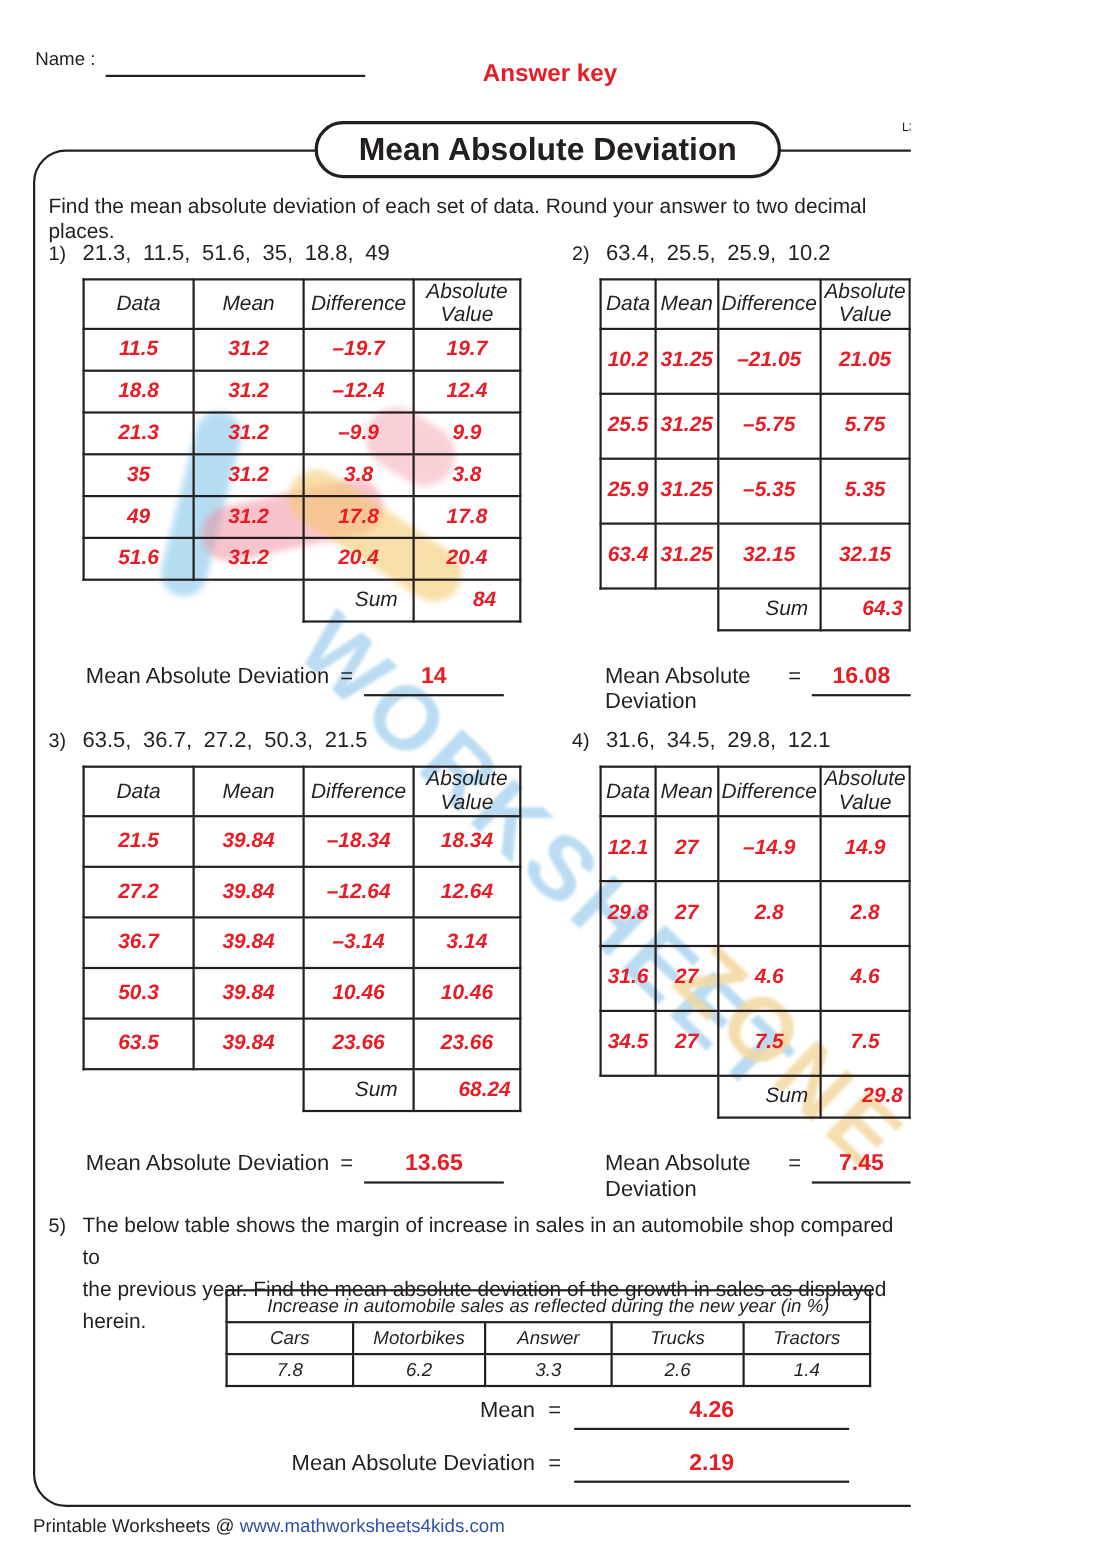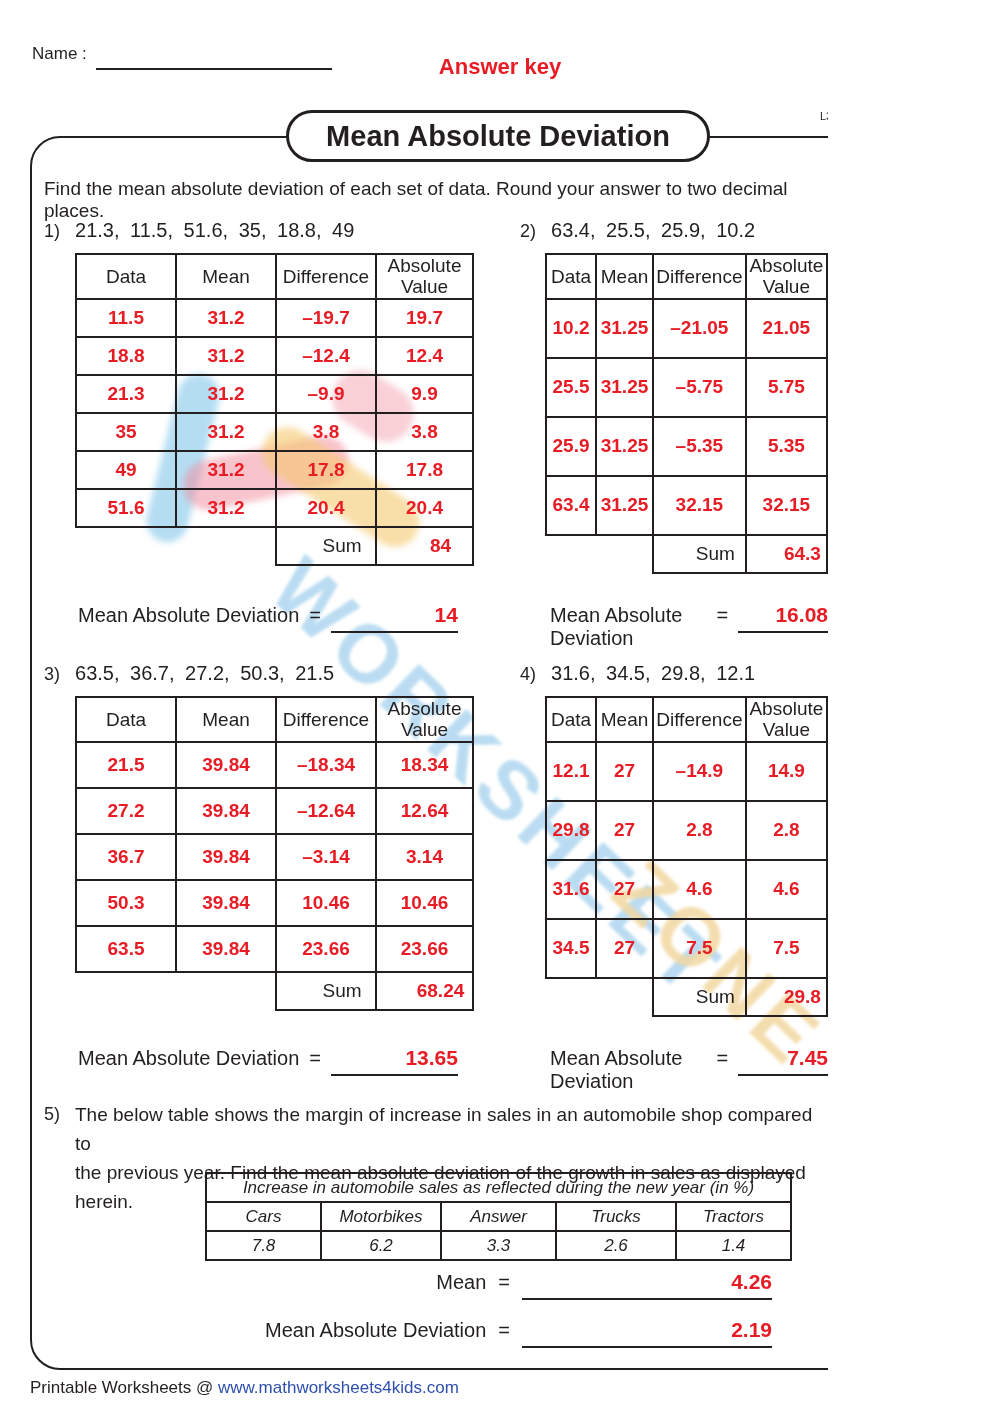--- a/index.html
+++ b/index.html
@@ -34,39 +34,39 @@
   .title-pill{left:286px;top:110px;width:424px;height:52px;border:3px solid var(--ink);border-radius:27px;background:#fff;z-index:3;
     display:flex;align-items:center;justify-content:center;font-size:29px;font-weight:bold;}
   .instructions{left:44px;top:178px;font-size:19px;}
 
   
   .p-head{display:flex;gap:15px;align-items:baseline;}
   .p-num{font-size:18px;}
   .p-list{font-size:20px;word-spacing:5px;}
 
   
-  table.mad{border-collapse:collapse;background:transparent;}
+  table.mad{border-collapse:collapse;background:transparent;font-style:italic;}
   table.mad th,table.mad td{border:2px solid var(--ink);text-align:center;vertical-align:middle;}
   table.mad th{font-size:19px;font-weight:normal;height:42px;line-height:1.12;padding:0 2px;}
   table.mad tbody td{font-size:19px;font-weight:bold;color:var(--red);}
   .t-six tbody td{height:38px;}
   .t-five tbody td{height:46px;}
   .t-four tbody td{height:59px;}
   table.mad tfoot td{height:38px;font-size:19px;padding-left:32px;}
   table.mad tfoot .nb{border:none;}
   table.mad tfoot .sum-label{font-weight:normal;color:var(--ink);}
   table.mad tfoot .sum-val{font-weight:bold;color:var(--red);}
   col.c1,col.c2,col.c3{width:100px;}
   col.c4{width:97px;}
 
   
   .mad-row{display:flex;align-items:baseline;gap:10px;}
   .mad-label{font-size:20px;}
   .eq{font-size:20px;}
-  .ans-line{display:inline-block;width:127px;border-bottom:2.5px solid var(--ink);text-align:right;
+  .ans-line{display:inline-block;width:127px;border-bottom:2.5px solid var(--ink);text-align:center;
     font-size:21px;font-weight:bold;color:var(--red);padding-bottom:4px;}
   .ans-line.wide{width:250px;}
   .ans-row5{width:572px;display:flex;justify-content:flex-end;align-items:baseline;gap:12px;}
 
   
   .p5-text{font-size:19px;line-height:29px;}
   table.sales{border-collapse:collapse;background:transparent;font-style:italic;}
   table.sales td{border:2px solid var(--ink);text-align:center;vertical-align:middle;font-size:17px;height:29px;padding:0 4px;}
   td.s-title{height:27px;}
   col.sc1,col.sc3,col.sc5{width:115px;}

